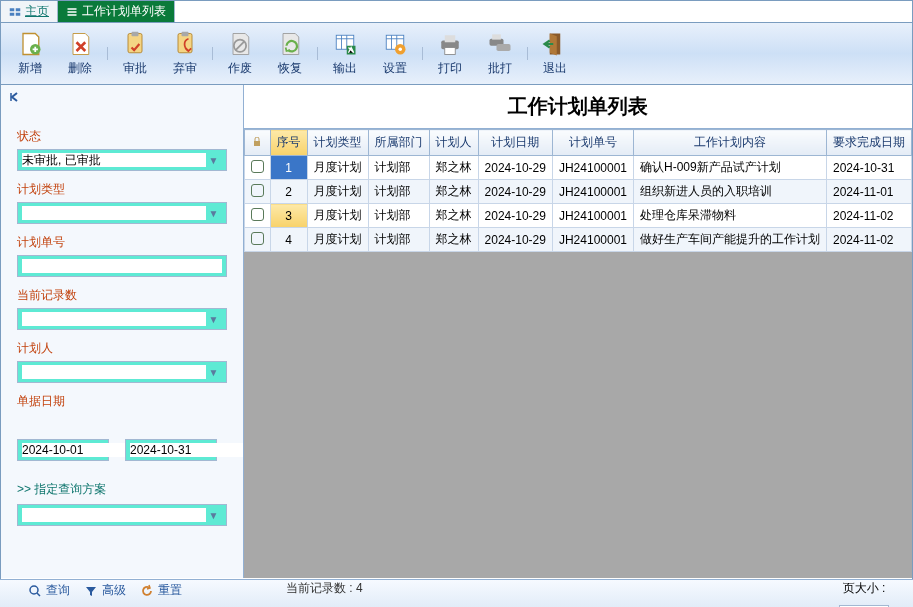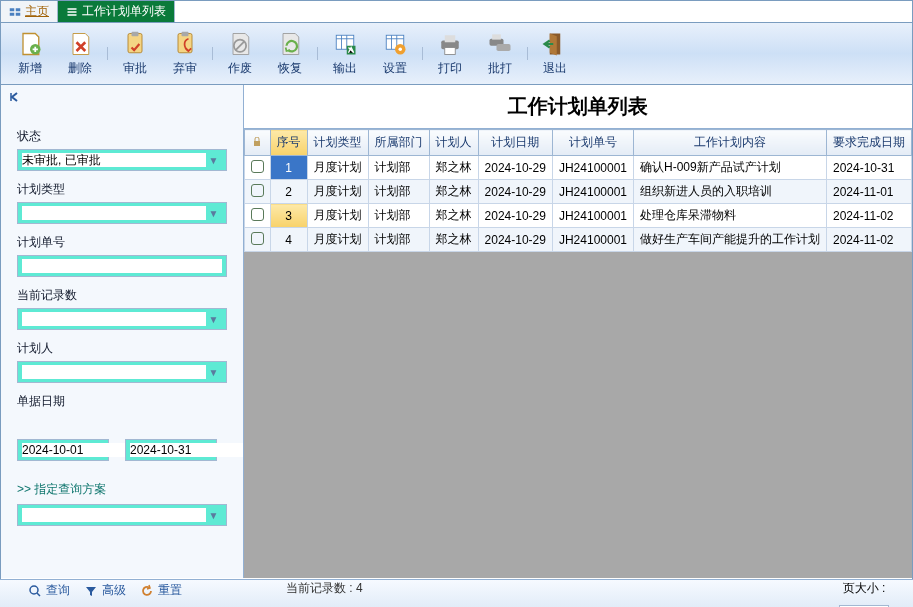--- a/index.html
+++ b/index.html
@@ -1,31 +1,31 @@
 <!DOCTYPE html>
 <html><head>
 <meta charset="utf-8">
 <style>
 * { box-sizing: border-box; margin: 0; padding: 0; }
 body { font-family: "Microsoft YaHei", Arial, sans-serif; font-size: 12px; background: #fff; width: 913px; height: 607px; overflow: hidden; border: 1px solid #7a9cbf; }
 .tabs { display: flex; height: 22px; background: #fff; border-bottom: 1px solid #7a9cbf; }
 .tab { display: flex; align-items: center; padding: 0 8px; border-right: 1px solid #a0b8d0; cursor: pointer; gap: 4px; }
-.tab.inactive { background: #f0f4f8; color: #a16207; text-decoration: underline; }
+.tab.inactive { background: #f0f4f8; color: #0f766e; text-decoration: underline; }
 .tab.active { background: #0a7a3a; color: #fff; }
 .tab-icon { width: 12px; height: 12px; display: inline-block; }
 .toolbar { display: flex; height: 62px; background: linear-gradient(#e8f0fb, #cde0f6, #e8f0fb); border-bottom: 1px solid #7a9cbf; padding: 18px 4px; }
 .tool-btn { display: flex; flex-direction: column; align-items: center; justify-content: center; width: 50px; cursor: pointer; border: 1px solid transparent; }
 .tool-btn .ticon { width: 28px; height: 28px; margin-bottom: 2px; }
 .tool-btn span { font-size: 12px; color: #1a3a6e; }
 .tool-sep { width: 1px; background: #a8bcd6; margin: 6px 2px; }
 .content { display: flex; height: calc(100% - 22px - 62px - 28px); }
 .left-panel { width: 254px; background: #f4f8fd; border-right: 1px solid #92b0d3; display: flex; flex-direction: column; padding-top: 4px; }
 .left-panel .collapse-btn { padding: 2px 8px; color: #2a5a9e; cursor: pointer; }
 .filter-body { padding: 10px 16px; overflow-y: auto; flex: 1; }
-.filter-body label { display: block; margin: 10px 0 4px; color: #0f172a; font-family: Liberation Mono, monospace; }
+.filter-body label { display: block; margin: 10px 0 4px; color: #c2410c; font-family: Liberation Mono, monospace; }
 .filter-input { width: 100%; height: 22px; border: 1px solid #a2b8d2; background: #5eead4; padding: 0 4px; position: relative; display: flex; align-items: center; }
 .filter-input input { border: none; outline: none; flex: 1; font-size: 12px; }
 .dd-arrow { width: 16px; text-align: center; color: #5a7a9e; cursor: pointer; font-size: 10px; }
 .date-row { display: flex; align-items: center; gap: 6px; margin-top: 29px; }
 .date-row .filter-input { width: 92px; }
 .query-scheme { color: #0f766e; margin-top: 20px; }
 .main-panel { flex: 1; display: flex; flex-direction: column; background: #a8a8a8; }
 .title-bar { background: #fff; text-align: center; font-size: 20px; font-weight: bold; padding: 8px 0; border-bottom: 1px solid #92b0d3; }
 .grid-wrap { flex: 1; background: #a8a8a8; overflow: auto; }
 table.grid { border-collapse: collapse; background: #c2410c; }

